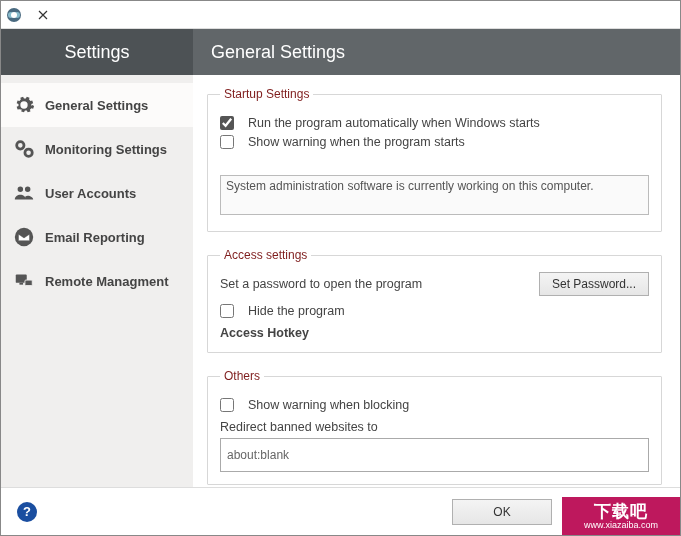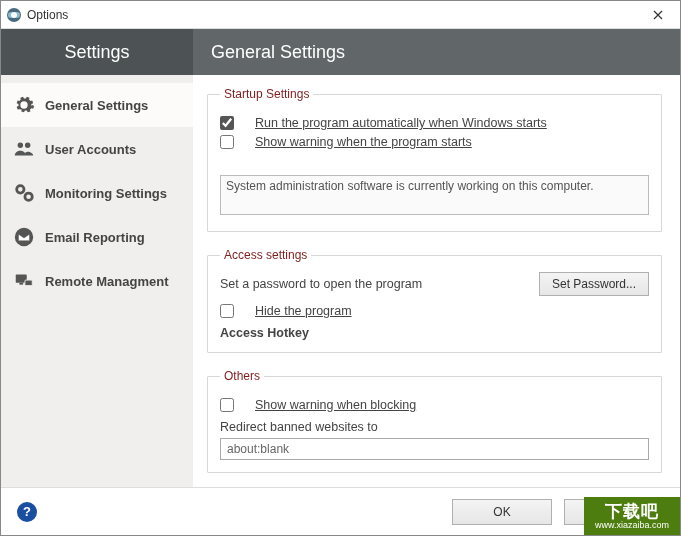--- a/index.html
+++ b/index.html
@@ -15,45 +15,44 @@
 .body-row { flex:1; display:flex; min-height:0; }
 .sidebar { width:192px; background:#f0efee; padding-top:8px; }
 .sidebar-item { display:flex; align-items:center; height:44px; padding:0 12px; font-size:13px; color:#444; font-weight:600; }
 .sidebar-item .icon { width:22px; height:22px; margin-right:10px; display:flex; align-items:center; justify-content:center; }
 .sidebar-item.selected { background:#fcfbfa; }
 .icon svg { display:block; }
 .content { flex:1; padding:12px 18px 0 14px; overflow:auto; color:#444; background:#fff;}
 fieldset { border:1px solid #d7d7d7; border-radius:1px; padding:10px 12px 12px 12px; margin-bottom:16px; }
 legend { font-size:12px; color:#7f1d1d; padding:0 4px; }
 .form-row { display:flex; align-items:center; margin:5px 0; font-size:12.5px; }
-.form-row label { display:flex; align-items:center; gap:21px;text-decoration:underline; }
+.form-row label { display:flex; align-items:center; gap:14px; }
 input[type=checkbox]{ width:14px; height:14px; accent-color:#555; }
 textarea.warn-text { width:100%; height:40px; resize:none; font-size:12px; padding:3px 5px; border:1px solid #bbb; background:#fafafa; margin-top:21px; font-family:inherit; color:#555;}
 .pw-row { display:flex; align-items:center; justify-content:space-between; margin-bottom:8px; font-size:12.5px;gap:21px;}
 .btn { padding:4px 12px; font-size:12px; background:linear-gradient(#f4f4f4,#e6e6e6); border:1px solid #b0b0b0; color:#333; min-width:80px;}
 .hotkey-row { display:flex; align-items:center; gap:14px; font-size:12.5px; margin-top:8px;}
 .hotkey-row input[type=text]{ flex:1; height:22px; padding:2px 6px; font-size:12px; border:1px solid #aaa;}
 .redirect-row { margin-top:8px; font-size:12.5px; }
-.redirect-row input[type=text]{ width:100%; height:22px; padding:4px 6px; font-size:12px; border:1px solid #aaa; margin-top:4px; color:#666;}
+.redirect-row input[type=text]{ width:100%; height:22px; padding:16px 6px; font-size:12px; border:1px solid #aaa; margin-top:4px; color:#666;}
 .footer { height:48px; border-top:1px solid #ddd; display:flex; align-items:center; padding:0 16px; gap:12px; }
 .footer .help-icon { width:20px;height:20px;border-radius:50%;background:#1a4ea0;color:#fff;display:flex;align-items:center;justify-content:center;font-weight:bold;font-size:13px;}
 .footer .spacer{flex:1;}
 .footer .btn{ min-width:100px; padding:5px 12px;}
 .watermark{ position:absolute; right:1px; bottom:1px; pointer-events:none;}
-.wm-box{ background:#4d7c0f; color:#fff; width:96px; height:38px; display:flex;flex-direction:column;align-items:center;justify-content:center;font-size:9px;}
+.wm-box{ background:#be185d; color:#fff; width:118px; height:38px; display:flex;flex-direction:column;align-items:center;justify-content:center;font-size:9px;}
 .wm-box .big{font-size:17px;font-weight:bold;letter-spacing:1px;line-height:1;}
 </style>
 </head>
 <body>
 
 <div class="titlebar">
   <div class="app-icon">
       <span></span>
     </div>
-  <div class="title">Options</div>
   <div class="close">
     <svg width="10" height="10" viewBox="0 0 10 10">
         <path d="M1 1 L9 9 M9 1 L1 9" stroke="#333" stroke-width="1.2"></path>
       </svg>
   </div>
 </div>
 
 <div class="header-row">
   <div class="header-left">Settings</div>
   <div class="header-right">General Settings</div>
@@ -66,33 +65,33 @@
       <span class="icon">
         <svg width="22" height="22" viewBox="0 0 24 24">
             <path fill="#555" d="M12 8a4 4 0 100 8 4 4 0 000-8zm9 4l2 1-1 3-2-.5a9 9 0 01-1.5 1.5l.5 2-3 1-1-2a9 9 0 01-2 0l-1 2-3-1 .5-2A9 9 0 017 16.5L5 17l-1-3 2-1a9 9 0 010-2l-2-1 1-3 2 .5A9 9 0 018.5 6L8 4l3-1 1 2a9 9 0 012 0l1-2 3 1-.5 2c.6.4 1.1 1 1.5 1.5L21 7l1 3-2 1a9 9 0 010 2z"></path>
           </svg>
       </span>
       <span>General Settings</span>
     </div>
     <div class="sidebar-item">
       <span class="icon">
         <svg width="22" height="22" viewBox="0 0 24 24">
-            <path fill="#555" d="M8 11a3 3 0 100-6 3 3 0 000 6zm8 0a3 3 0 100-6 3 3 0 000 6zM2 19c0-3 3-5 6-5s6 2 6 5H2zm12 0c0-1-.3-2-.8-2.8 1-.7 2-1.2 2.8-1.2 3 0 6 2 6 4h-8z"></path>
-          </svg>
-      </span>
-      <span>User Accounts</span>
-    </div>
-    <div class="sidebar-item">
-      <span class="icon">
-        <svg width="22" height="22" viewBox="0 0 24 24">
             <circle cx="8" cy="8" r="4" fill="none" stroke="#555" stroke-width="3"></circle>
             <circle cx="17" cy="16" r="4" fill="none" stroke="#555" stroke-width="3"></circle>
           </svg>
       </span>
       <span>Monitoring Settings</span>
+    </div>
+    <div class="sidebar-item">
+      <span class="icon">
+        <svg width="22" height="22" viewBox="0 0 24 24">
+            <path fill="#555" d="M8 11a3 3 0 100-6 3 3 0 000 6zm8 0a3 3 0 100-6 3 3 0 000 6zM2 19c0-3 3-5 6-5s6 2 6 5H2zm12 0c0-1-.3-2-.8-2.8 1-.7 2-1.2 2.8-1.2 3 0 6 2 6 4h-8z"></path>
+          </svg>
+      </span>
+      <span>User Accounts</span>
     </div>
     <div class="sidebar-item">
       <span class="icon">
         <svg width="22" height="22" viewBox="0 0 24 24">
             <circle cx="12" cy="12" r="10" fill="#555"></circle>
             <path d="M6 9h12v7H6z M6 9l6 4 6-4" fill="#fff" stroke="#555" stroke-width="0.5"></path>
           </svg>
       </span>
       <span>Email Reporting</span>
     </div>

